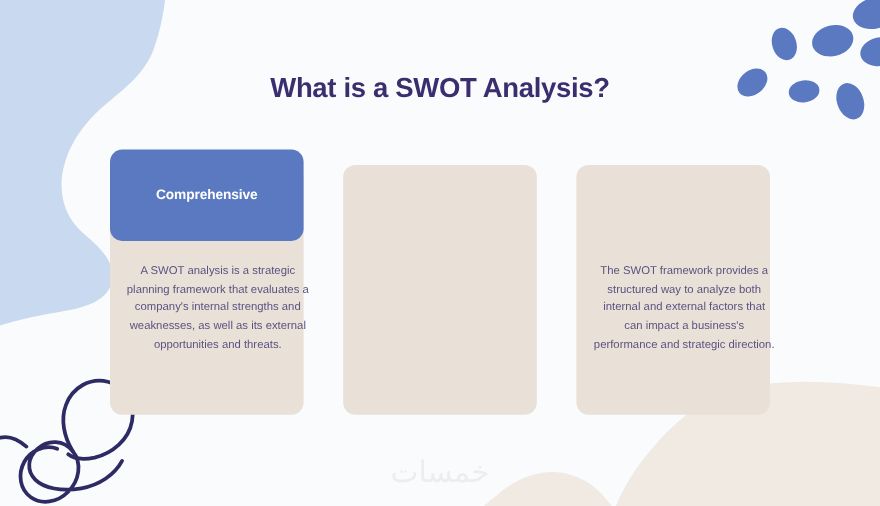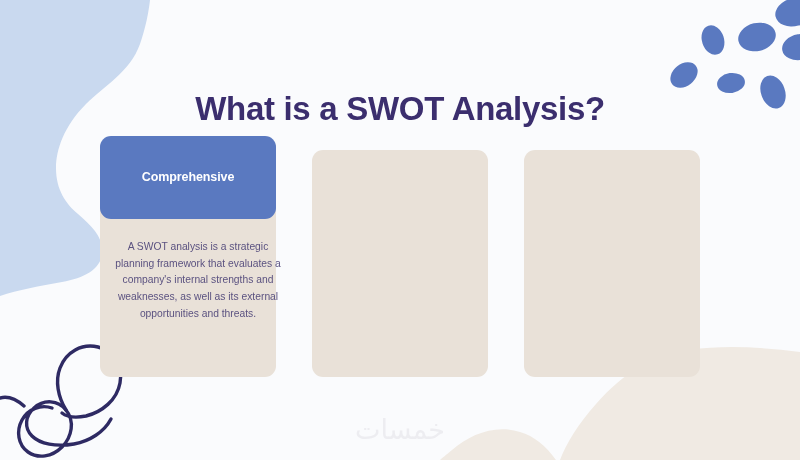--- a/index.html
+++ b/index.html
@@ -27,25 +27,24 @@
   }
 
   
   #page-title {
     position: absolute;
     top: 66px;
     left: 0;
     width: 800px;
     text-align: center;
     z-index: 5;
-    font-size: 33px;
+    font-size: 25px;
     font-weight: bold;
     letter-spacing: -0.3px;
     color: #3B2E6E;
-    margin-top: 24px;
   }
 
   
   #cards-row {
     position: absolute;
     top: 136px;
     left: 0;
     width: 800px;
     height: 245px;
     display: flex;
@@ -189,17 +188,18 @@
     </div>
     <p class="card-text">A SWOT analysis is a strategic planning framework that evaluates a company's internal strengths and weaknesses, as well as its external opportunities and threats.</p>
   </div>
 
   <div class="card">
     <div class="card-body"></div>
   </div>
 
   <div class="card">
     <div class="card-body"></div>
+    <p class="card-text">The SWOT framework provides a structured way to analyze both internal and external factors that can impact a business's performance and strategic direction.</p>
   </div>
 
 </div>
 
 <div id="watermark">خمسات</div>
 
 </body></html>

